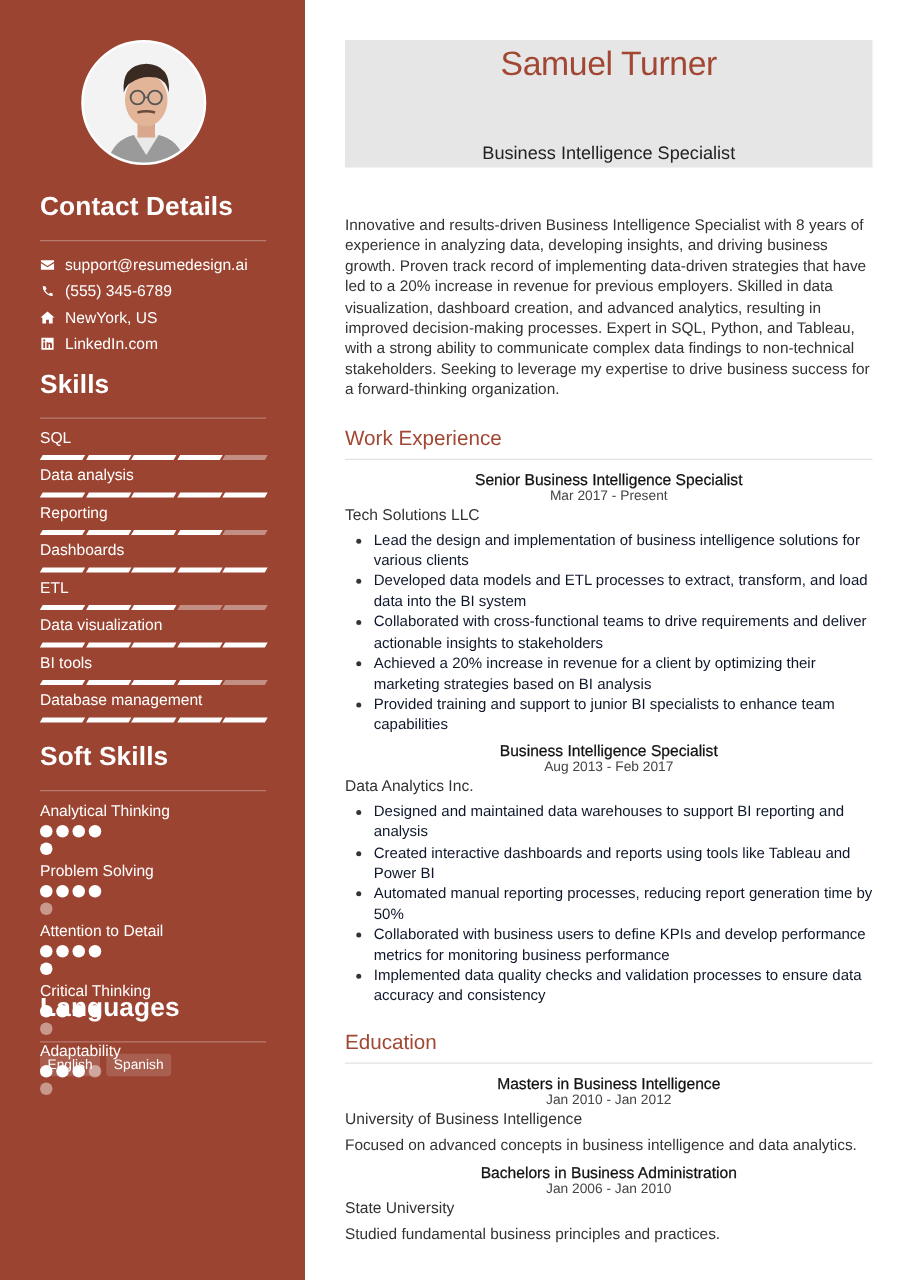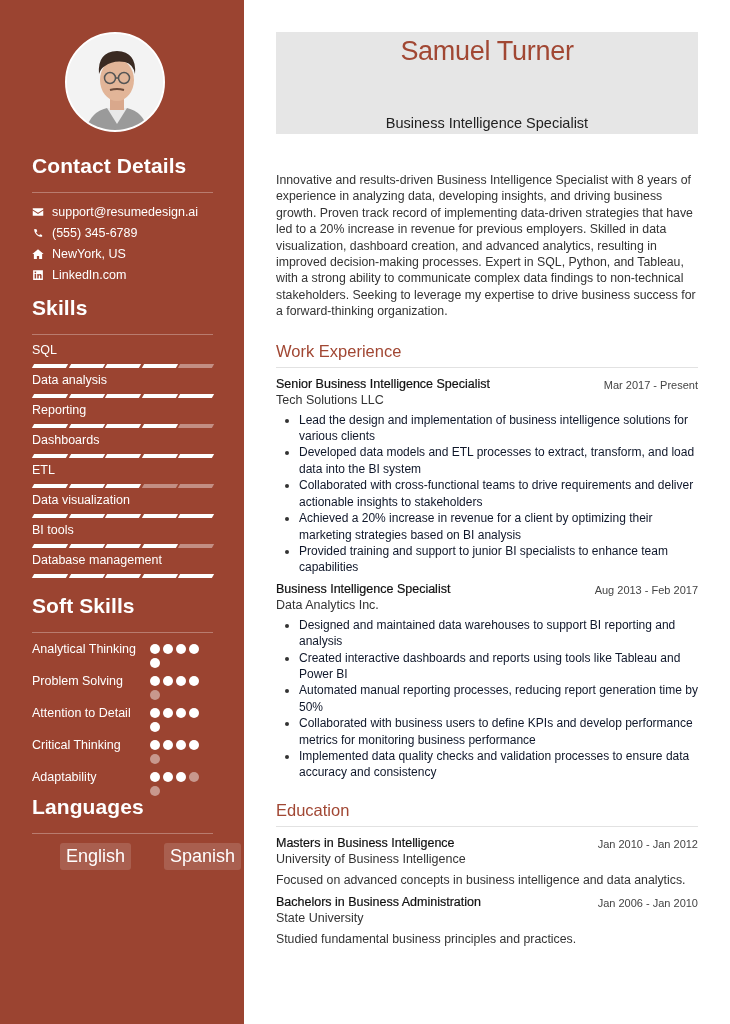--- a/index.html
+++ b/index.html
@@ -27,47 +27,46 @@
 
   .skill { margin-bottom: 0; }
   .skill-label { font-size: 12.5px; height: 15px; line-height: 15px; }
   .skill-bars { display: flex; gap: 2px; height: 15px; align-items: center; }
   .bar {
     width: 34px; height: 4px; background: #ffffff;
     transform: skewX(-30deg); margin-left: 1px;
   }
   .bar.off { background: rgba(255,255,255,0.4); }
 
-  .soft-row { display: flex; font-size: 12.5px; margin-bottom: 5px; }
+  .soft-row { display: flex; font-size: 12.5px; margin-bottom: 5px; flex-direction: column; }
   .soft-label { width: 118px; line-height: 16px; }
   .dots { width: 52px; display: flex; flex-wrap: wrap; gap: 4px 3px; padding-top: 3px; }
   .dot { width: 10px; height: 10px; border-radius: 50%; background: #ffffff; }
   .dot.off { background: rgba(255,255,255,0.45); }
 
   .lang-tags { display: flex; gap: 5px; }
   .lang-tag {
-    font-size: 18px; padding: 3px 6px; background: rgba(255,255,255,0.15);
+    font-size: 11px; padding: 3px 6px; background: rgba(255,255,255,0.15);
     border-radius: 3px;
-    margin-left: 28px;
   }
 
   .main { position: absolute; left: 276px; top: 32px; width: 422px; color: #333333; }
   .header-box {
     background: #e6e6e6; height: 102px; display: flex; flex-direction: column;
     align-items: center; justify-content: center; gap: 44px;
   }
   .name { font-size: 27px; color: #a14733; font-weight: normal; letter-spacing: -0.3px; }
   .role { font-size: 14.5px; color: #222222; margin-top: 4px; }
   .summary { font-size: 12.3px; line-height: 16.4px; margin-top: 38px; color: #333333; }
 
   .sec-title {
     font-size: 16.5px; color: #a14733; padding-bottom: 6px;
     border-bottom: 1.5px solid #e2e2e2; margin-top: 22px; margin-bottom: 9px;
   }
-  .entry-head { display: flex; justify-content: space-between; align-items: flex-end; }
+  .entry-head { display: flex; justify-content: space-between; align-items: center; flex-direction: column; }
   .entry-title { font-size: 12.5px; color: #111111; font-weight: 500; -webkit-text-stroke: 0.2px #111; }
   .entry-date { font-size: 11px; color: #444444; }
   .entry-sub { font-size: 12.5px; color: #333333; margin-top: 2px; }
   .bullets { list-style: none; margin-top: 5px; margin-bottom: 6px; }
   .bullets li {
     font-size: 12px; line-height: 16.4px; padding-left: 23px; position: relative; color: #0f172a;
   }
   .bullets li::before {
     content: ""; position: absolute; left: 9px; top: 7px; width: 4px; height: 4px;
     border-radius: 50%; background: #333;

